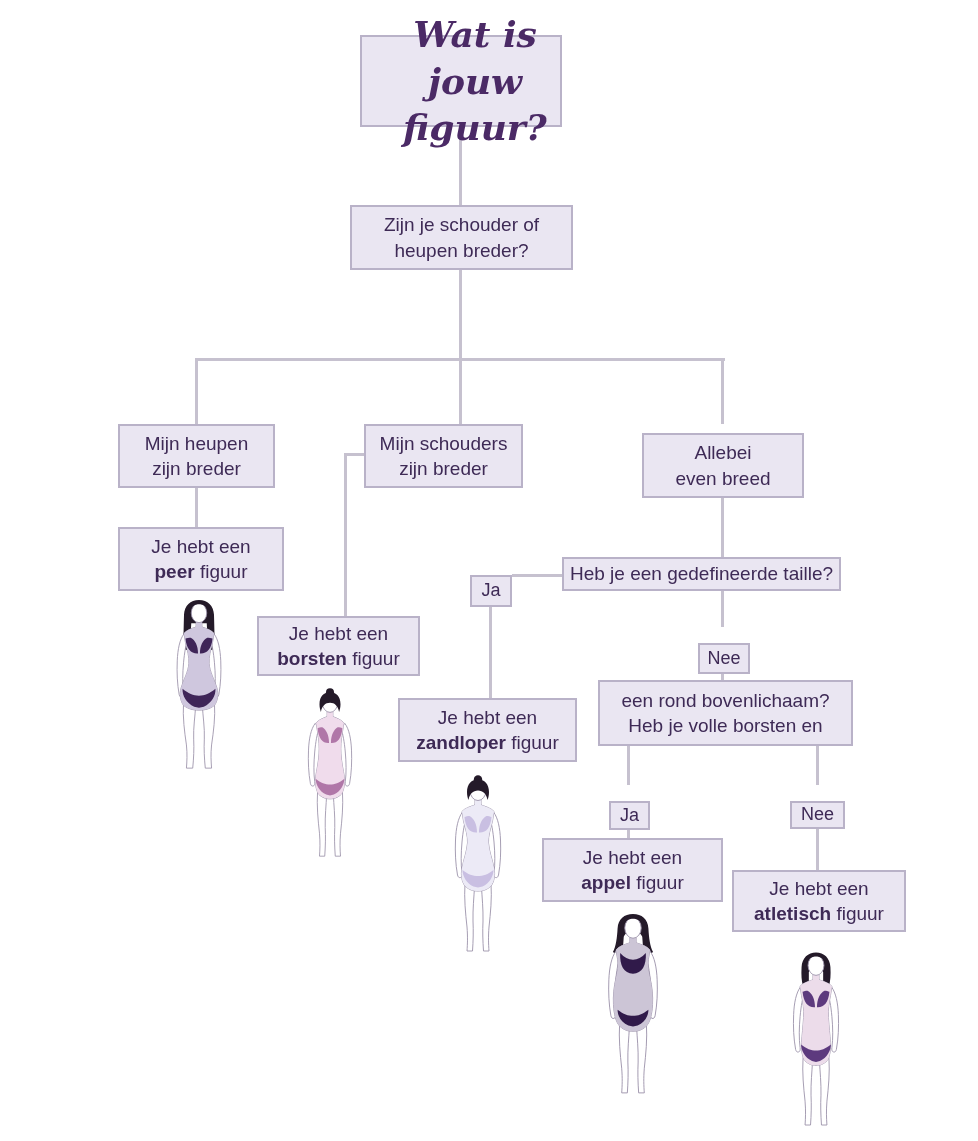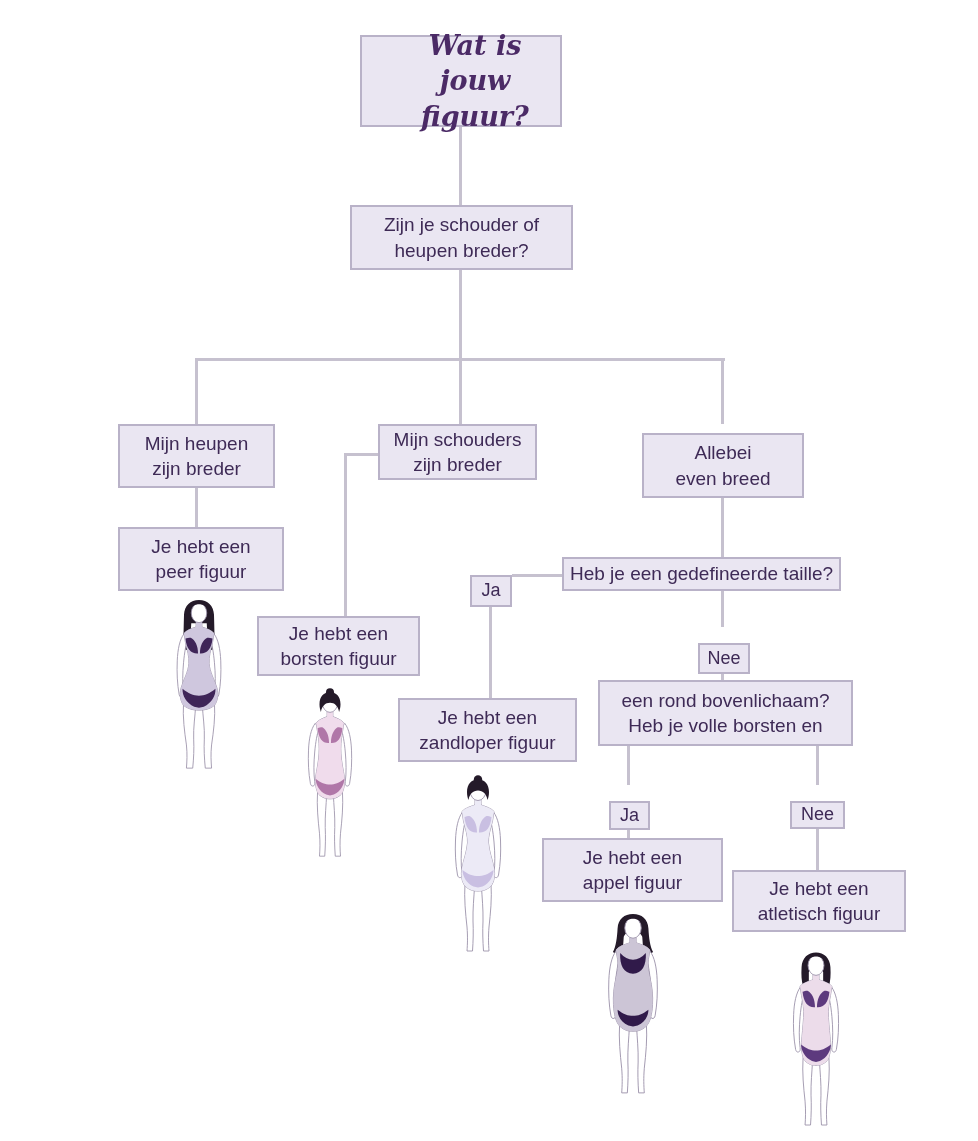--- a/index.html
+++ b/index.html
@@ -16,25 +16,25 @@
     font-family:"Liberation Sans",sans-serif;color:var(--text-color);
     overflow:hidden;
   }
   .box{
     position:absolute;background:var(--box-bg);
     border:2px solid var(--box-border);
     display:flex;flex-direction:column;align-items:center;justify-content:center;
     text-align:center;font-size:19px;line-height:1.32;color:var(--text-color);
     box-sizing:border-box;
   }
-  .box b{font-weight:normal;}
+  .box b{font-weight:bold;}
   .small{font-size:18px;margin-top:16px;}
   .title-box{
     font-family:"DejaVu Serif",serif;font-style:italic;font-weight:bold;
-    font-size:27px;line-height:1.3;color:var(--title-color);padding-left:28px;
+    font-size:36px;line-height:1.3;color:var(--title-color);padding-left:28px;
   }
   .vline,.hline{position:absolute;background:var(--line-color);}
   .fig{position:absolute;}
   .fig svg{display:block;width:100%;height:100%;}
   .fig-body{fill:#ffffff;stroke:#9c93aa;stroke-width:0.9;stroke-linejoin:round;}
   .fig-shade{stroke:none;}
   .fig-head{fill:#ffffff;stroke:#9c93aa;stroke-width:0.9;}
   .fig-hair{stroke:none;}
   .fig-bikini{stroke:none;}
 </style>
@@ -69,21 +69,21 @@
 
   <div class="box" style="left:350px;top:205px;width:223px;height:65px">
     <div>Zijn je schouder of</div>
     <div>heupen breder?</div>
   </div>
 
   <div class="box" style="left:118px;top:424px;width:157px;height:64px">
     <div>Mijn heupen</div>
     <div>zijn breder</div>
   </div>
-  <div class="box" style="left:378px;top:424px;width:159px;height:56px">
+  <div class="box" style="left:364px;top:424px;width:159px;height:64px">
     <div>Mijn schouders</div>
     <div>zijn breder</div>
   </div>
   <div class="box" style="left:642px;top:433px;width:162px;height:65px">
     <div>Allebei</div>
     <div>even breed</div>
   </div>
 
   <div class="box" style="left:118px;top:527px;width:166px;height:64px">
     <div>Je hebt een</div>

